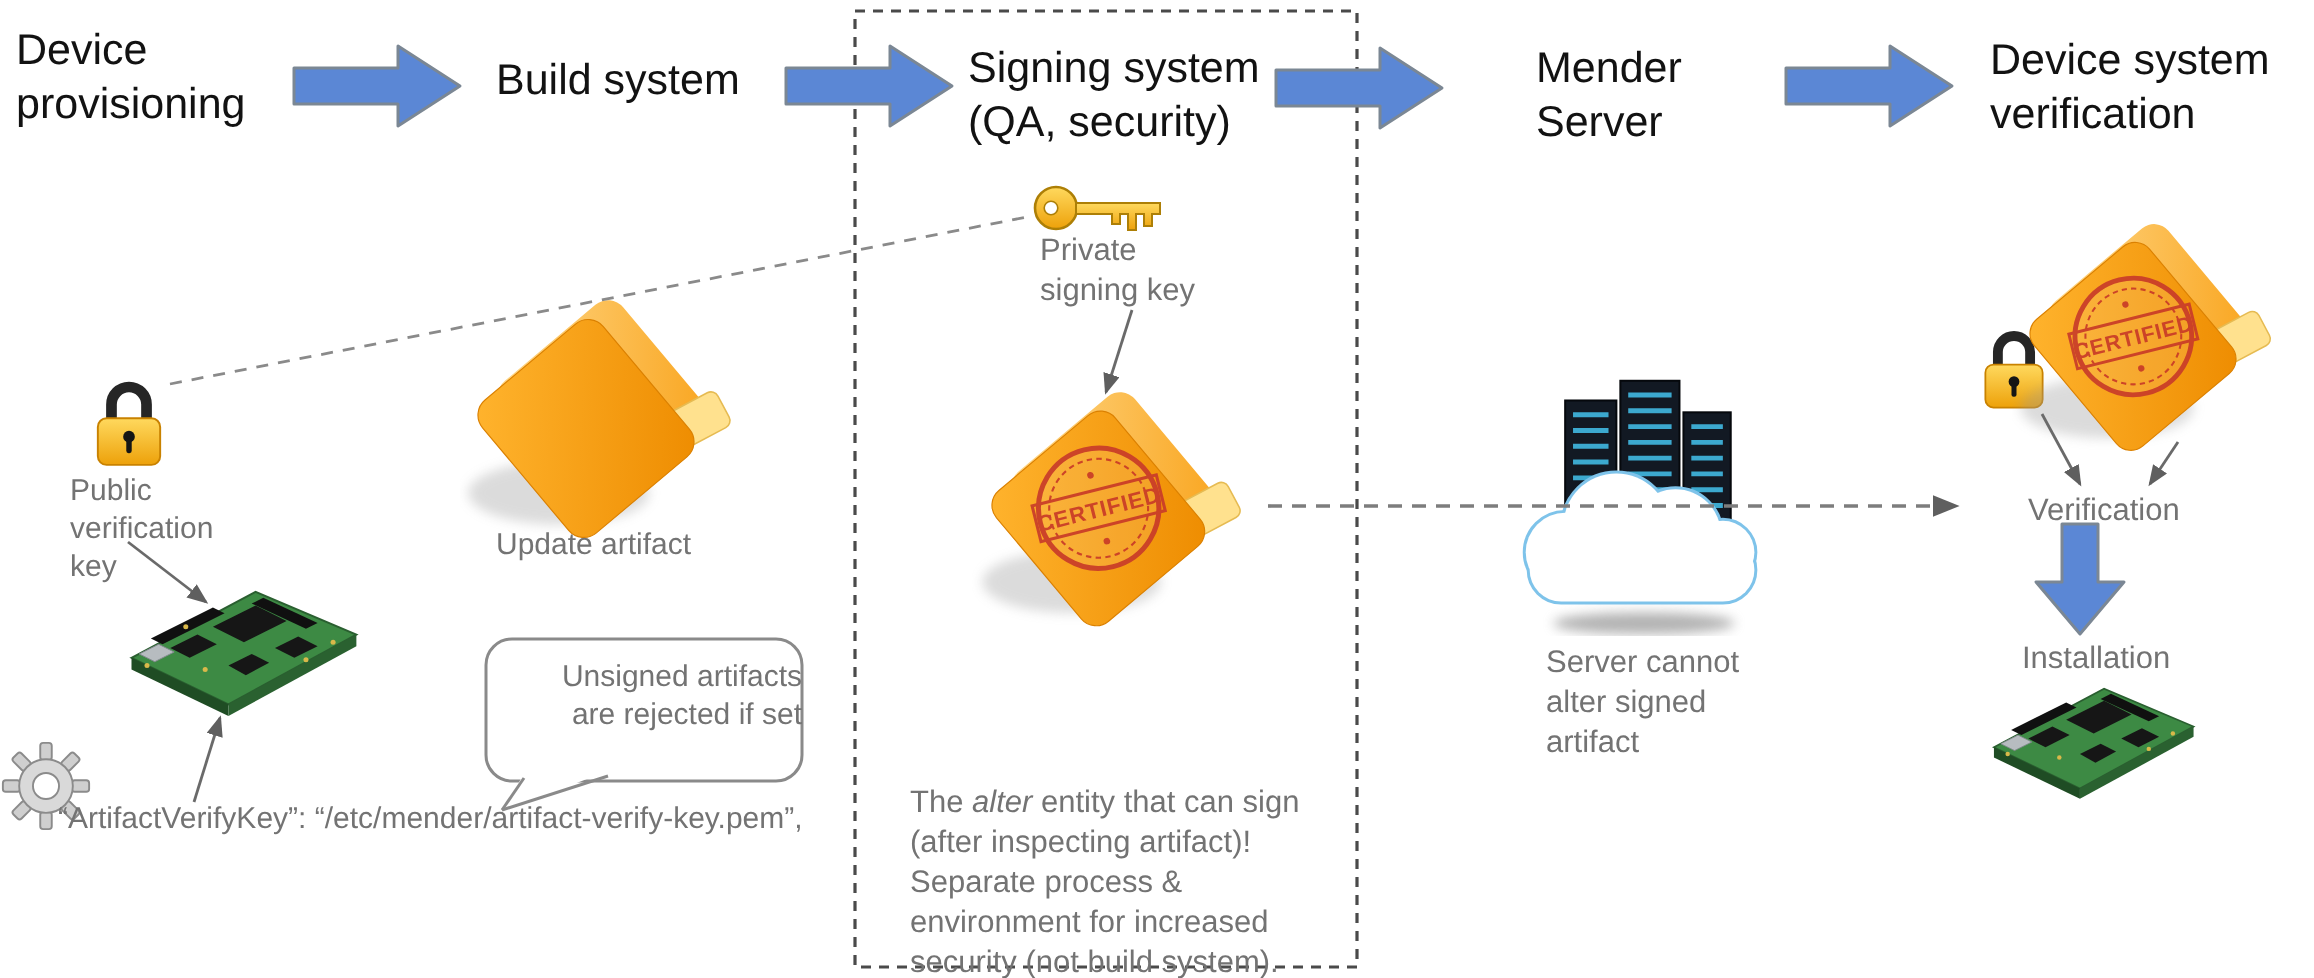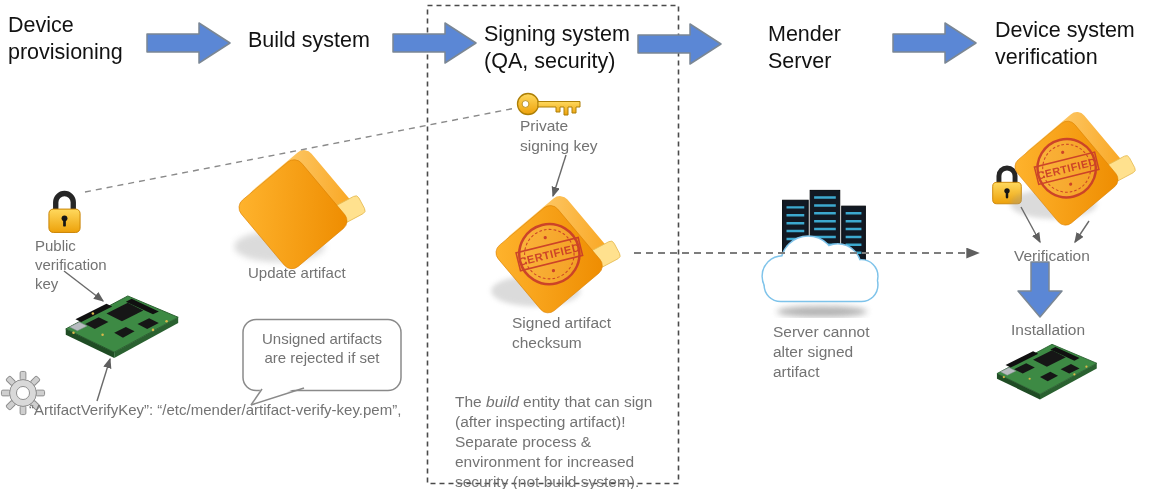--- a/index.html
+++ b/index.html
@@ -3,21 +3,21 @@
 <meta charset="utf-8">
 <style>
   html,body{margin:0;padding:0;background:#ffffff;}
   .canvas{position:relative;width:1157px;height:489px;background:#ffffff;overflow:hidden;
           font-family:"Liberation Sans","DejaVu Sans",sans-serif;color:#1b1b1b;}
   .abs{position:absolute;}
   .h1{font-size:21.5px;line-height:26.5px;color:#121212;white-space:pre-line;}
   .lbl{font-size:15.5px;line-height:20px;color:#737373;white-space:pre-line;}
   .sm{font-size:15px;line-height:19px;}
   .pre{white-space:pre-line;}
-  .center{text-align:center;}
+  .center{text-align:right;}
   em{font-style:italic;}
   svg{display:block;}
   .noptr{pointer-events:none;}
 </style>
 </head>
 <body>
 
 <div class="canvas">
 
   <svg width="0" height="0" class="abs">
@@ -236,25 +236,23 @@
 Server</div>
   <div class="abs h1" style="left:995px;top:17px">Device system
 verification</div>
 
   <div class="abs lbl sm" style="left:35px;top:236px">Public
 verification
 key</div>
   <div class="abs lbl sm" style="left:248px;top:263px">Update artifact</div>
   <div class="abs lbl" style="left:520px;top:116px">Private
 signing key</div>
-  <div class="abs lbl" style="left:512px;top:313px">Signed artifact
-checksum</div>
 
   <div class="abs lbl" style="left:455px;top:372px;width:205px">
-    <span>The </span><em>build</em><span class="pre"> entity that can sign
+    <span>The </span><em>alter</em><span class="pre"> entity that can sign
 (after inspecting artifact)!
 Separate process &amp;
 environment for increased
 security (not build system).</span>
   </div>
 
   <div class="abs lbl" style="left:773px;top:322px">Server cannot
 alter signed
 artifact</div>
   <div class="abs lbl" style="left:1014px;top:246px">Verification</div>

